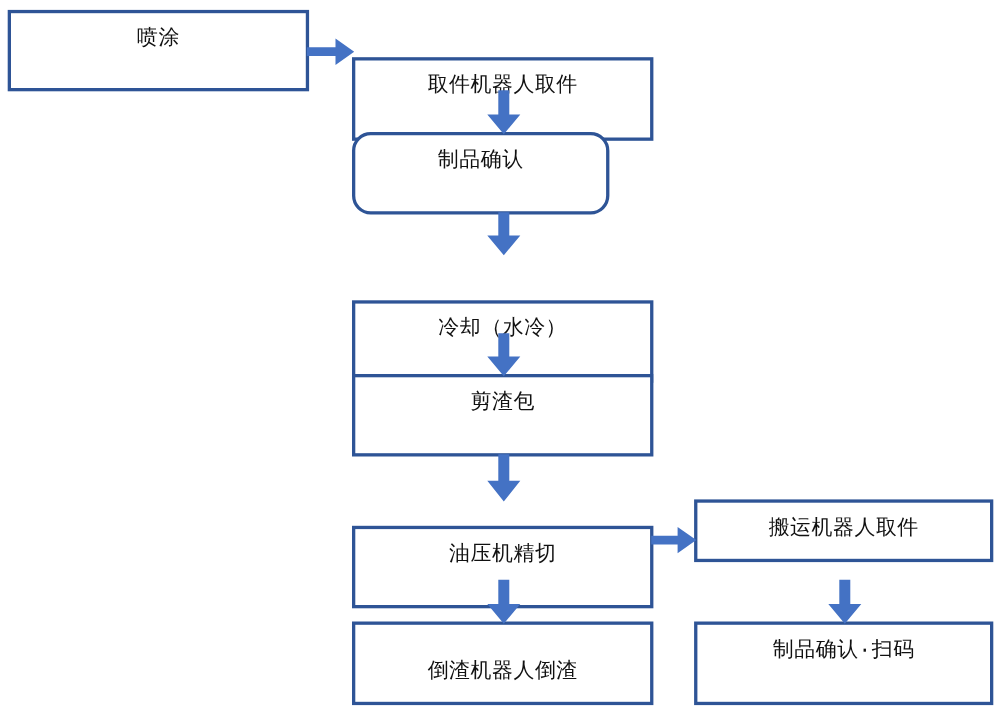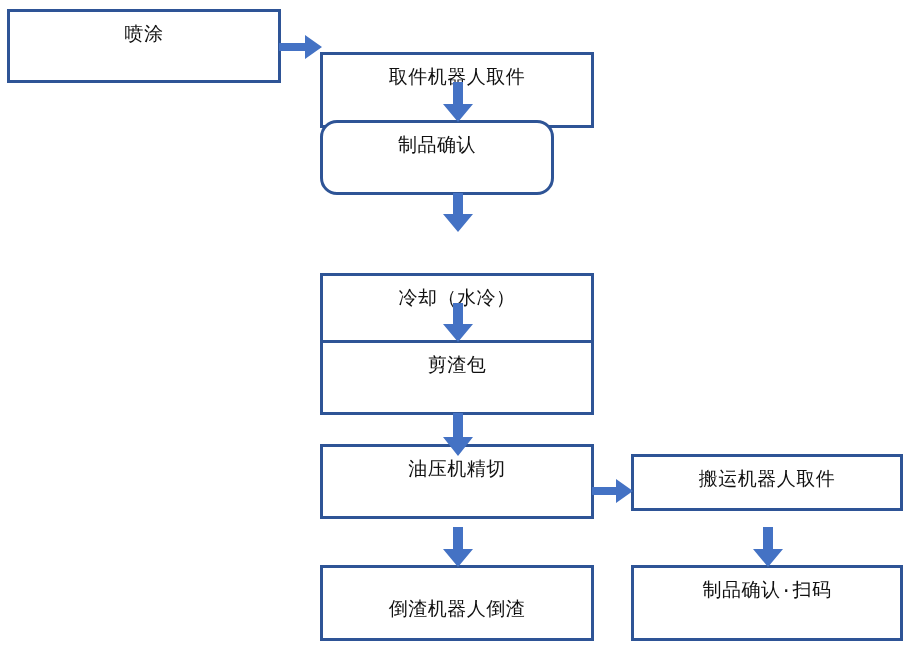--- a/index.html
+++ b/index.html
@@ -35,21 +35,21 @@
     letter-spacing: 0.5px;
     padding-top: 14px;
     font-family: Liberation Mono, monospace;
   }
   
   #node-penta   { left: 7px;   top: 9px;   width: 274px; height: 74px; }
   #node-pickup  { left: 320px; top: 8px;   width: 274px; height: 76px; margin-top: 44px; }
   #node-confirm { left: 320px; top: 120px; width: 234px; height: 75px; border-radius: 17px; }
   #node-cool    { left: 320px; top: 230px; width: 274px; height: 75px; margin-top: 43px; }
   #node-trim    { left: 320px; top: 340px; width: 274px; height: 75px; text-align: right; }
-  #node-press   { left: 320px; top: 444px; width: 274px; height: 75px; }
+  #node-press   { left: 320px; top: 478px; width: 274px; height: 75px; }
   #node-dump    { left: 320px; top: 565px; width: 274px; height: 76px; align-items: center; }
   #node-carry   { left: 631px; top: 454px; width: 272px; height: 57px; }
   #node-laser   { left: 631px; top: 565px; width: 272px; height: 76px; }
 
   
   .connector {
     position: absolute;
     pointer-events: none;
   }
   .connector svg { display: block; overflow: visible; }

